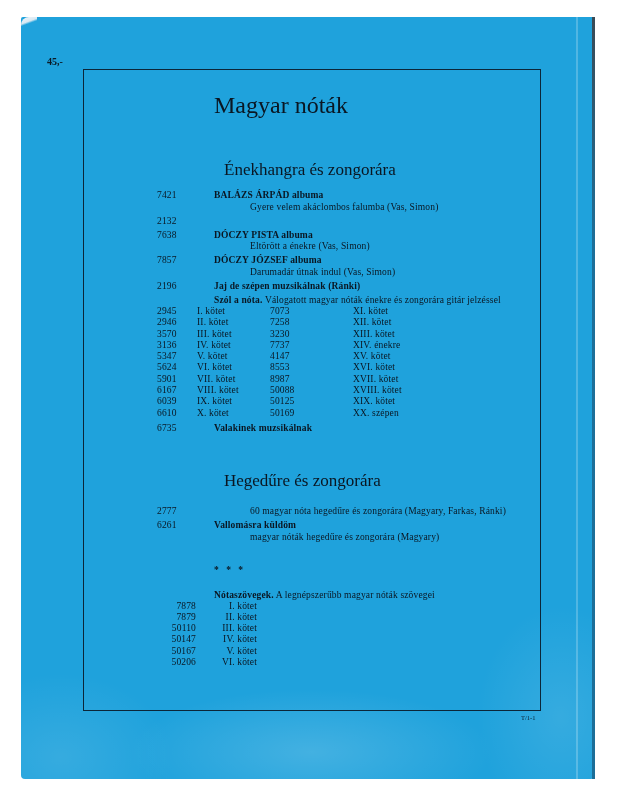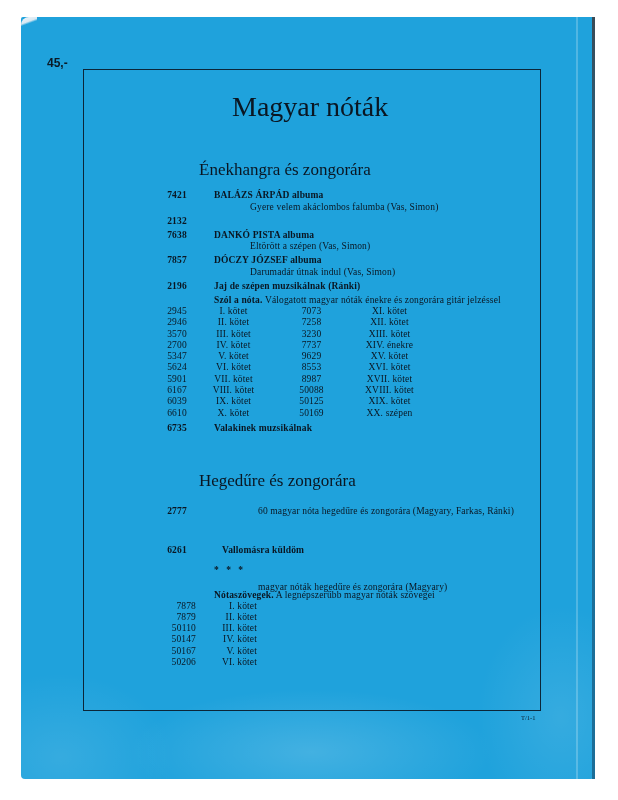--- a/index.html
+++ b/index.html
@@ -30,60 +30,60 @@
     .right-edge {
       position: absolute; left: 592px; top: 17px; width: 2.5px; height: 762px;
       background: linear-gradient(#3a4a55, #1d6f99 30%, #1c6e98);
     }
     .frame {
       position: absolute; left: 83px; top: 69px; width: 456px; height: 640px;
       border: 1.5px solid #0b2639;
     }
     .price {
       position: absolute; left: 47px; top: 57px;
-      font-family: Liberation Sans, sans-serif; font-weight: bold;
-      font-size: 12px; line-height: 1; color: #0b1a26;
+      font-family: Liberation Serif, serif; font-weight: bold;
+      font-size: 10px; line-height: 1; color: #0b1a26;
     }
     .title {
-      position: absolute; left: 232px; top: 93px;
-      font-size: 28px; line-height: 1; white-space: nowrap;
+      position: absolute; left: 214px; top: 93px;
+      font-size: 24px; line-height: 1; white-space: nowrap;
     }
     .section-heading {
-      position: absolute; left: 199px;
+      position: absolute; left: 224px;
       font-size: 17px; line-height: 1; white-space: nowrap;
     }
     .h-voice { top: 161px; }
     .h-violin { top: 472px; }
 
     .block {
       position: absolute; left: 157px; width: 380px;
       font-size: 9.5px; letter-spacing: 0.15px;
     }
     .entry {
       display: grid; grid-template-columns: 40px 1fr; column-gap: 17px;
       line-height: 11.5px; margin-bottom: 2.5px;
     }
-    .entry .num { text-align: center; grid-row: 1 / span 2; font-weight: bold; }
+    .entry .num { text-align: left; grid-row: 1 / span 2; }
     .entry .ttl { font-weight: bold; white-space: nowrap; }
     .entry .sub { grid-column: 2; white-space: nowrap; margin-left: 36px; }
     .series-head {
       margin-left: 57px; line-height: 11.5px; white-space: nowrap;
     }
     .series-head b { font-weight: bold; }
     .vol-table {
       display: grid;
       grid-template-columns: 40px 73px 83px 73px;
       line-height: 11.3px;
     }
-    .vol-table span { text-align: center; white-space: nowrap; }
+    .vol-table span { text-align: left; white-space: nowrap; }
     .last-entry { margin-top: 4px; }
 
     .list-voice { top: 190px; }
     .list-violin { top: 505px; }
-    .list-violin .entry { line-height: 12px; margin-bottom: 2px; gap: 25px; }
+    .list-violin .entry { line-height: 12px; margin-bottom: 2px; }
 
     .stars {
       position: absolute; left: 214px; top: 566px;
       font-size: 9.5px; font-weight: bold; line-height: 1; letter-spacing: 1px;
       word-spacing: 3px;
     }
     .lyrics { top: 589.5px; }
     .lyrics .series-head { line-height: 11px; }
     .lyrics-table {
       display: grid; grid-template-columns: 39px 61px; line-height: 11.3px;
@@ -113,22 +113,22 @@
   <div class="entry">
     <span class="num">7421</span>
     <span class="ttl">BALÁZS ÁRPÁD albuma</span>
     <span class="sub">Gyere velem akáclombos falumba (Vas, Simon)</span>
   </div>
   <div class="entry">
     <span class="num">2132</span>
   </div>
   <div class="entry">
     <span class="num">7638</span>
-    <span class="ttl">DANKÓ PISTA albuma</span>
-    <span class="sub">Eltörött a szépen (Vas, Simon)</span>
+    <span class="ttl">DÓCZY PISTA albuma</span>
+    <span class="sub">Eltörött a énekre (Vas, Simon)</span>
   </div>
   <div class="entry">
     <span class="num">7857</span>
     <span class="ttl">DÓCZY JÓZSEF albuma</span>
     <span class="sub">Darumadár útnak indul (Vas, Simon)</span>
   </div>
   <div class="entry">
     <span class="num">2196</span>
     <span class="ttl">Jaj de szépen muzsikálnak (Ránki)</span>
   </div>
@@ -144,28 +144,28 @@
     <span>2946</span>
     <span>II. kötet</span>
     <span>7258</span>
     <span>XII. kötet</span>
 
     <span>3570</span>
     <span>III. kötet</span>
     <span>3230</span>
     <span>XIII. kötet</span>
 
-    <span>2700</span>
+    <span>3136</span>
     <span>IV. kötet</span>
     <span>7737</span>
     <span>XIV. énekre</span>
 
     <span>5347</span>
     <span>V. kötet</span>
-    <span>9629</span>
+    <span>4147</span>
     <span>XV. kötet</span>
 
     <span>5624</span>
     <span>VI. kötet</span>
     <span>8553</span>
     <span>XVI. kötet</span>
 
     <span>5901</span>
     <span>VII. kötet</span>
     <span>8987</span>

